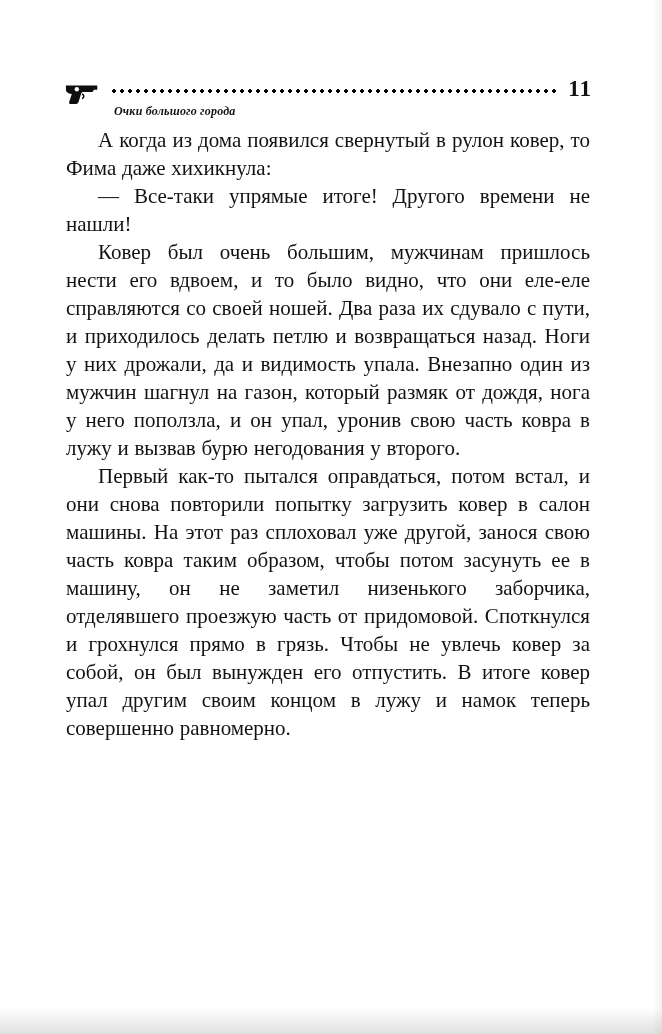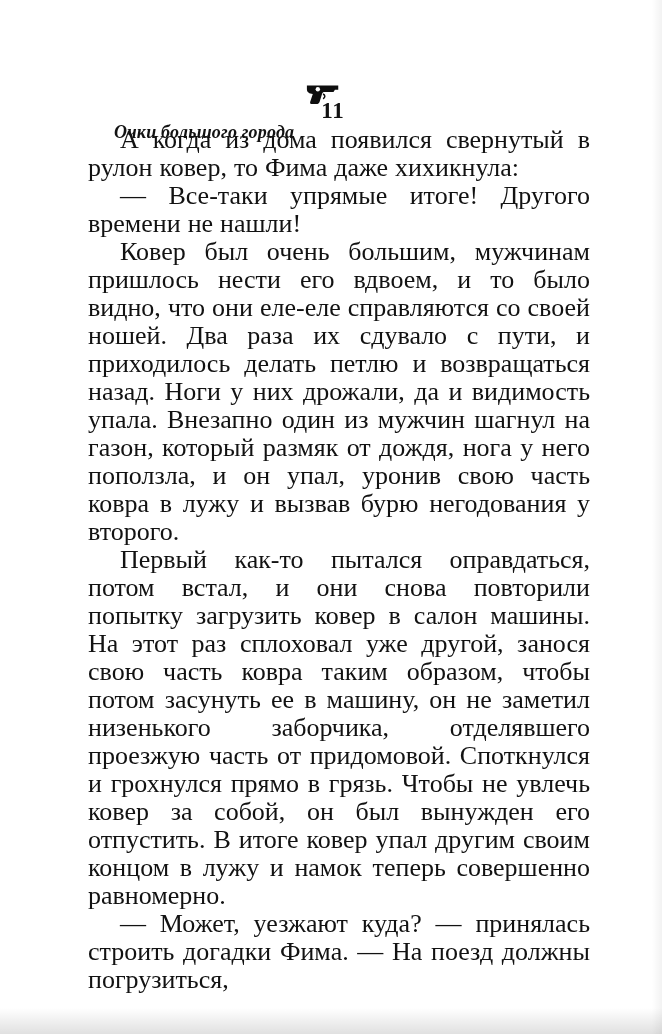--- a/index.html
+++ b/index.html
@@ -20,21 +20,20 @@
   
   .header {
     position: absolute;
     top: 80px;
     left: 64px;
     right: 70px;
   }
   .header-row {
     display: flex;
     align-items: center;
-    flex-direction: column;
   }
   .gun {
     flex: 0 0 auto;
     width: 38px;
     height: 26px;
     margin-right: 8px;
     display: inline-block;
   }
   .dots {
     flex: 1 1 auto;
@@ -49,38 +48,37 @@
     flex: 0 0 auto;
     font-size: 23px;
     font-weight: bold;
     margin-left: 10px;
     margin-top: -8px;
     letter-spacing: 1px;
   }
   .running-title {
     font-style: italic;
     font-weight: bold;
-    font-size: 18px;
+    font-size: 12px;
     margin: 0 0 4px 50px;
     margin-top: -2px;
     letter-spacing: 0.2px;
   }
   
   .content {
     position: absolute;
     top: 126px;
     left: 66px;
     right: 72px;
-    font-size: 26px;
+    font-size: 21px;
     line-height: 28px;
     text-align: justify;
     hyphens: auto;
     -webkit-hyphens: auto;
     word-spacing: 0.5px;
-    margin-left: 22px;
   }
   .content p {
     margin: 0;
     text-indent: 32px;
   }
   
   .bottom-shade {
     position: absolute;
     left: 0;
     right: 0;
@@ -117,19 +115,18 @@
       <span class="pagenum">11</span>
     </div>
     <div class="running-title">Очки большого города</div>
   </header>
 
   <main class="content">
     <p>А когда из дома появился свернутый в рулон ковер, то Фима даже хихикнула:</p>
     <p>— Все-таки упрямые итоге! Другого времени не нашли!</p>
     <p>Ковер был очень большим, мужчинам пришлось нести его вдвоем, и то было видно, что они еле-еле справляются со своей ношей. Два раза их сдувало с пути, и приходилось делать петлю и возвращаться назад. Ноги у них дрожали, да и видимость упала. Внезапно один из мужчин шагнул на газон, который размяк от дождя, нога у него поползла, и он упал, уронив свою часть ковра в лужу и вызвав бурю негодования у второго.</p>
     <p>Первый как-то пытался оправдаться, потом встал, и они снова повторили попытку загрузить ковер в салон машины. На этот раз сплоховал уже другой, занося свою часть ковра таким образом, чтобы потом засунуть ее в машину, он не заметил низенького заборчика, отделявшего проезжую часть от придомовой. Споткнулся и грохнулся прямо в грязь. Чтобы не увлечь ковер за собой, он был вынужден его отпустить. В итоге ковер упал другим своим концом в лужу и намок теперь совершенно равномерно.</p>
-    <p>— Может, уезжают куда? — принялась строить догадки Фима. — На поезд должны погрузиться,</p>
   </main>
 
   <div class="right-shade"></div>
   <div class="bottom-shade"></div>
 
 </div>
 
 </body></html>

